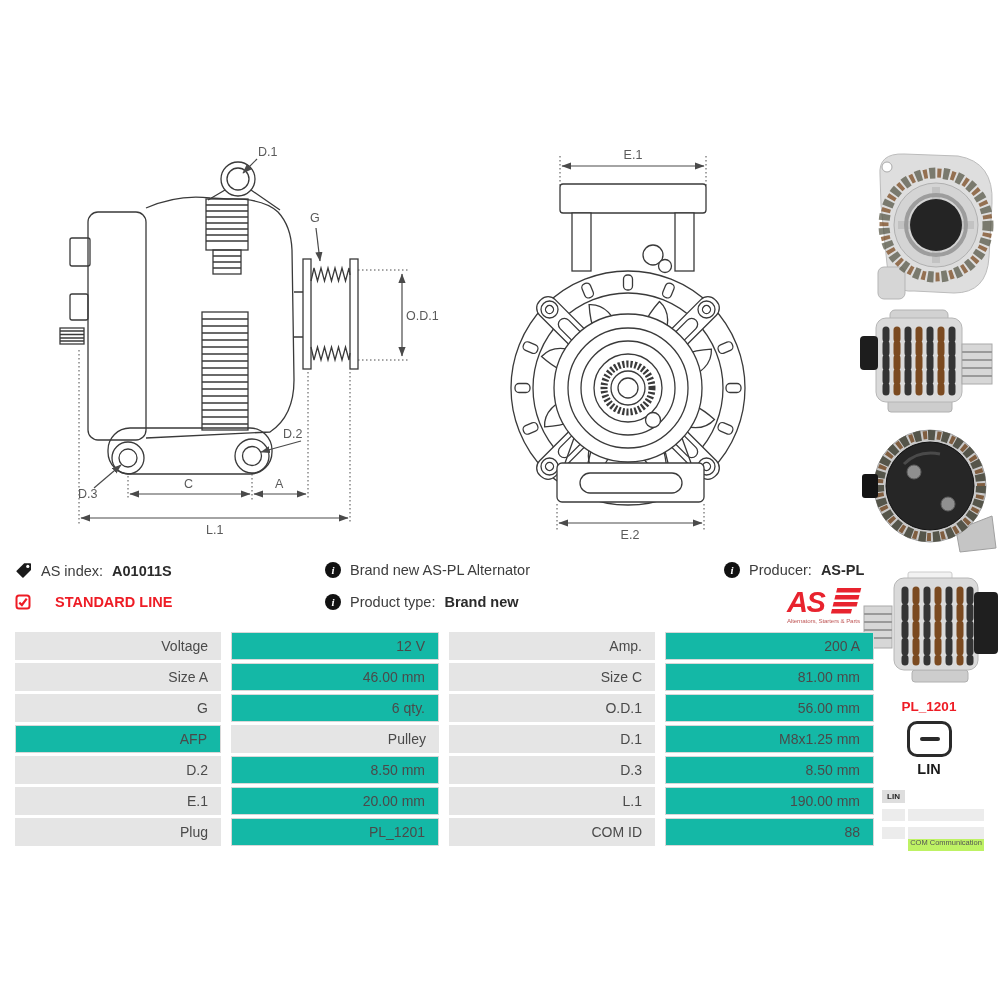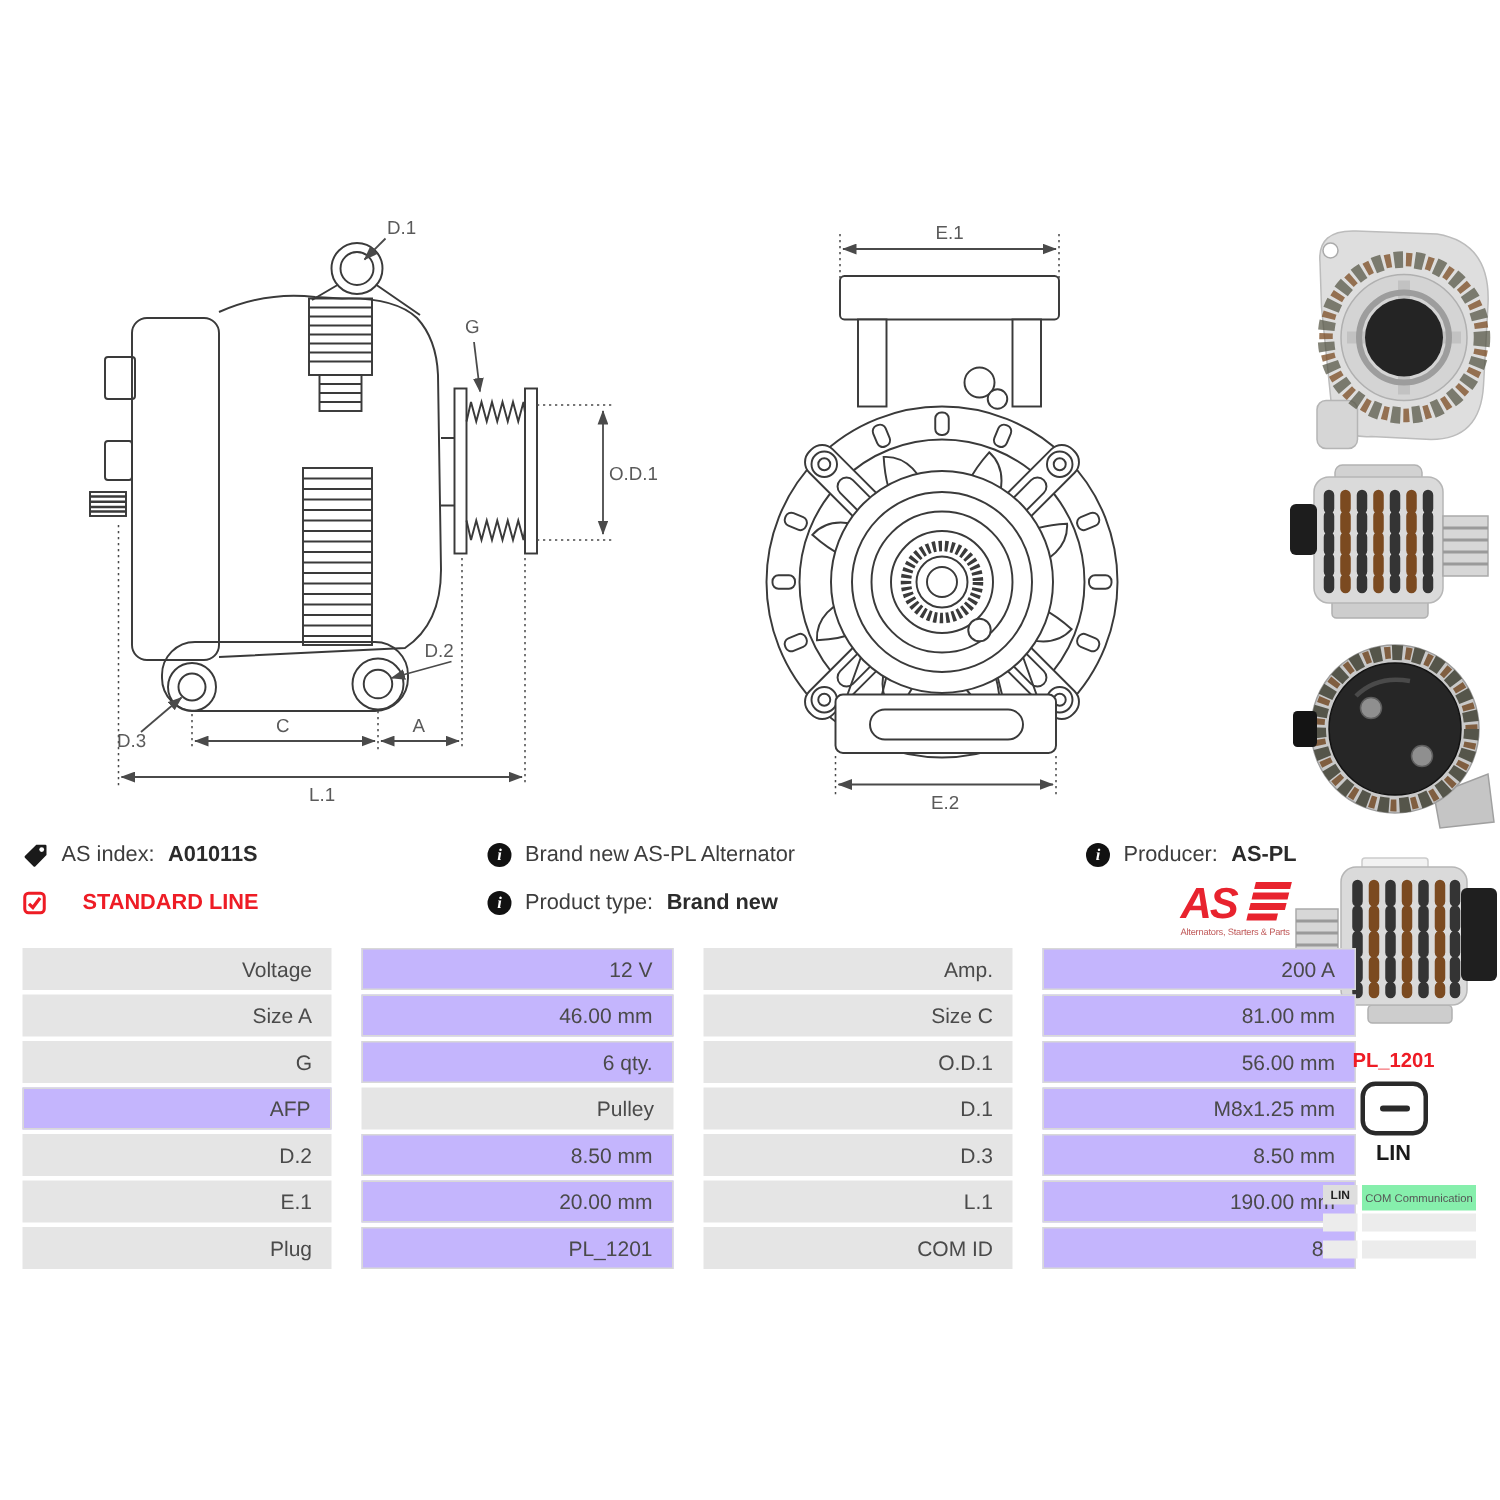--- a/index.html
+++ b/index.html
@@ -1,37 +1,37 @@
 <!DOCTYPE html>
 <html><head>
 <meta charset="utf-8">
 <style>
   *{box-sizing:border-box;margin:0;padding:0;}
   html,body{width:1000px;height:1000px;overflow:hidden;}
   body{background:#fff;font-family:"Liberation Sans",sans-serif;position:relative;}
   .abs{position:absolute;}
   svg text{font-family:"Liberation Sans",sans-serif;}
   
-  .info-item{position:absolute;display:flex;align-items:flex-start;gap:9px;font-size:14.5px;color:#3d3d3d;white-space:nowrap;}
+  .info-item{position:absolute;display:flex;align-items:center;gap:9px;font-size:14.5px;color:#3d3d3d;white-space:nowrap;}
   .b{font-weight:bold;color:#2b2b2b;}
   .redtxt{color:#ee1c25;font-weight:bold;margin-left:15px;}
   .iicon{width:16px;height:16px;min-width:16px;border-radius:50%;background:#111;color:#fff;display:flex;align-items:center;justify-content:center;font-size:11px;font-weight:bold;font-style:italic;font-family:"Liberation Serif",serif;}
   
-  .spec{position:absolute;left:15px;top:632px;display:grid;grid-template-columns:206px 208px 206px 209px;grid-auto-rows:28px;gap:3px 20px;font-size:14px;color:#4a4a4a;}
+  .spec{position:absolute;left:15px;top:632px;display:grid;grid-template-columns:206px 208px 206px 209px;grid-auto-rows:28px;gap:3px 10px;font-size:14px;color:#4a4a4a;}
   .cell{display:flex;align-items:center;justify-content:flex-end;padding-right:13px;}
   .lbl{background:#e5e5e5;}
-  .val{background:#c4b5fd;border:1px solid #d8d8d8;}
+  .val{background:#14b8a6;border:1px solid #d8d8d8;}
   
   .pl-code{position:absolute;left:879px;top:699px;width:100px;text-align:center;color:#ee1c25;font-weight:bold;font-size:13.5px;}
   .plug-box{position:absolute;left:907px;top:721px;width:45px;height:36px;border:3px solid #2a2a2a;border-radius:10px;display:flex;align-items:center;justify-content:center;background:#fff;}
   .plug-dash{width:20px;height:4px;background:#2a2a2a;border-radius:2px;}
   .plug-name{position:absolute;left:879px;top:761px;width:100px;text-align:center;font-weight:bold;font-size:14.5px;color:#1a1a1a;}
   .com-row{position:absolute;left:882px;display:flex;gap:3px;}
   .com-l{width:23px;height:13px;background:#dedede;font-weight:bold;display:flex;align-items:center;justify-content:center;color:#222;font-size:8px;}
-  .com-v{width:76px;height:17px;background:#86efac;color:#555;display:flex;align-items:center;justify-content:center;font-size:7.5px;white-space:nowrap;overflow:hidden;}
+  .com-v{width:76px;height:17px;background:#bef264;color:#555;display:flex;align-items:center;justify-content:center;font-size:7.5px;white-space:nowrap;overflow:hidden;margin-top:44px;}
   .ph1{width:23px;height:12px;background:#ececec;}
   .ph2{width:76px;height:12px;background:#ececec;}
   .photo{position:absolute;}
 </style>
 </head>
 <body>
 
 <svg class="abs" style="left:58px;top:142px;" width="385" height="400" viewBox="0 0 385 400" xmlns="http://www.w3.org/2000/svg" xmlns:xlink="http://www.w3.org/1999/xlink">
   <defs>
     <marker id="aE" markerWidth="9" markerHeight="8" refX="7.5" refY="3" orient="auto">

